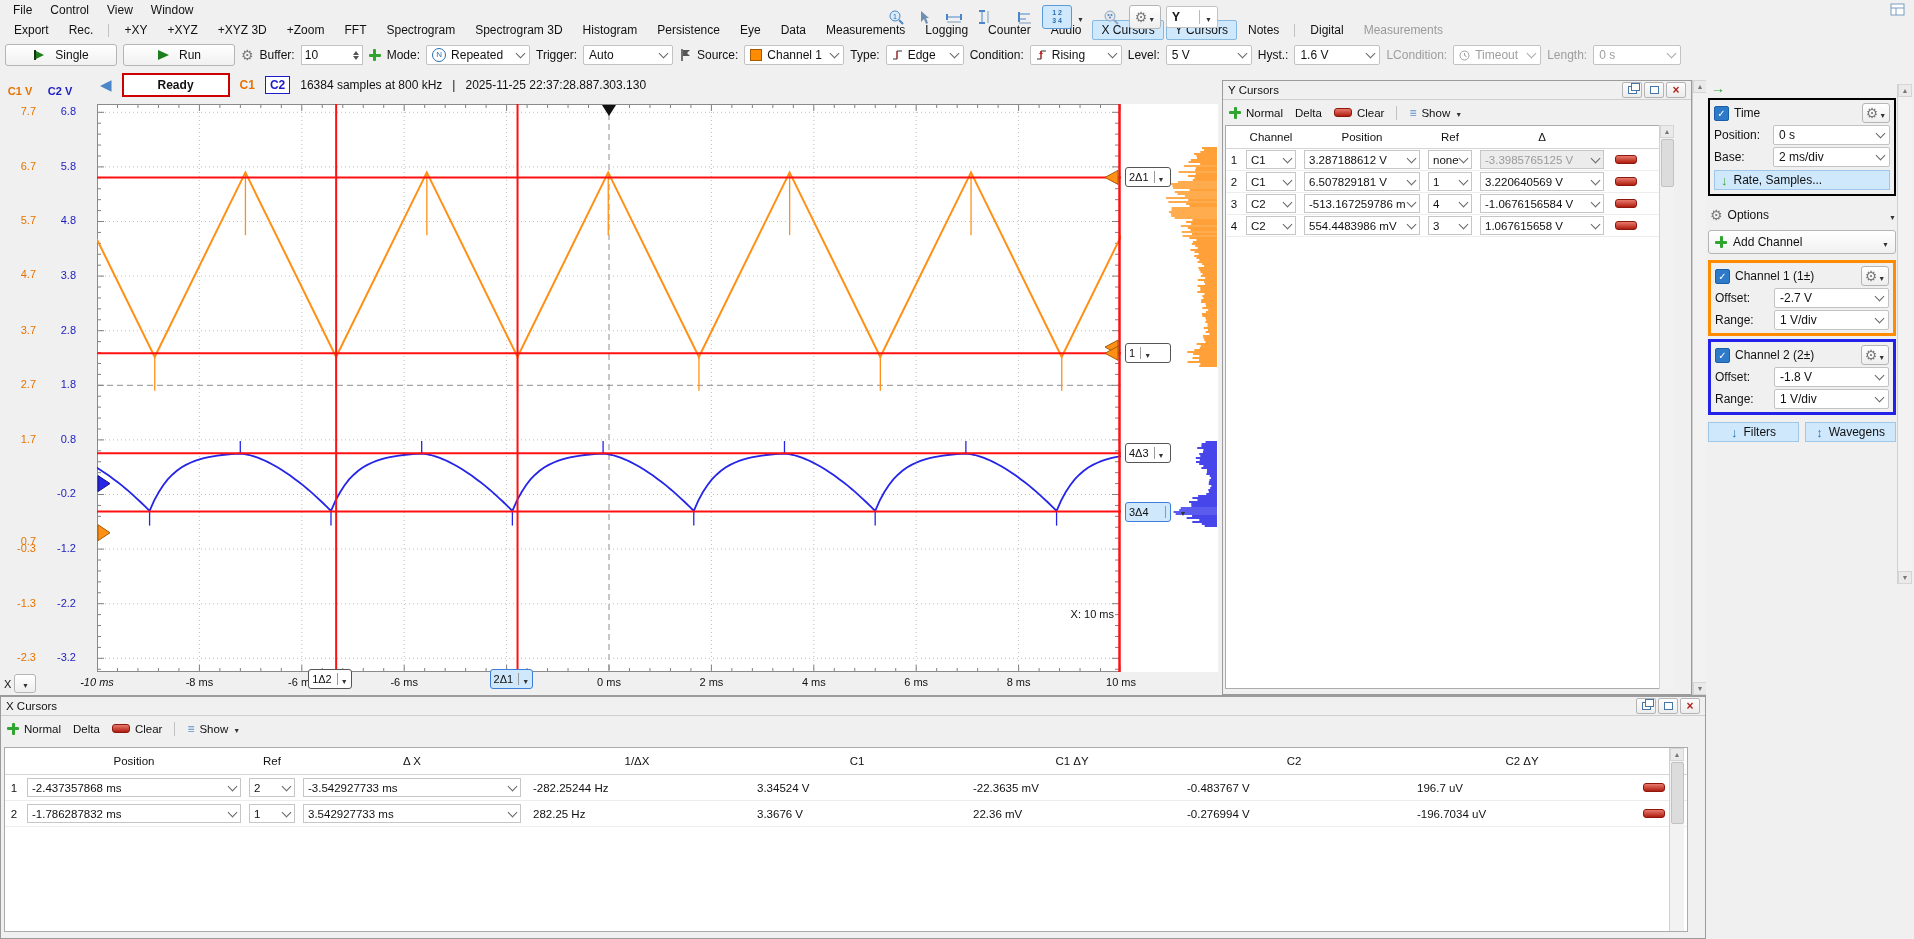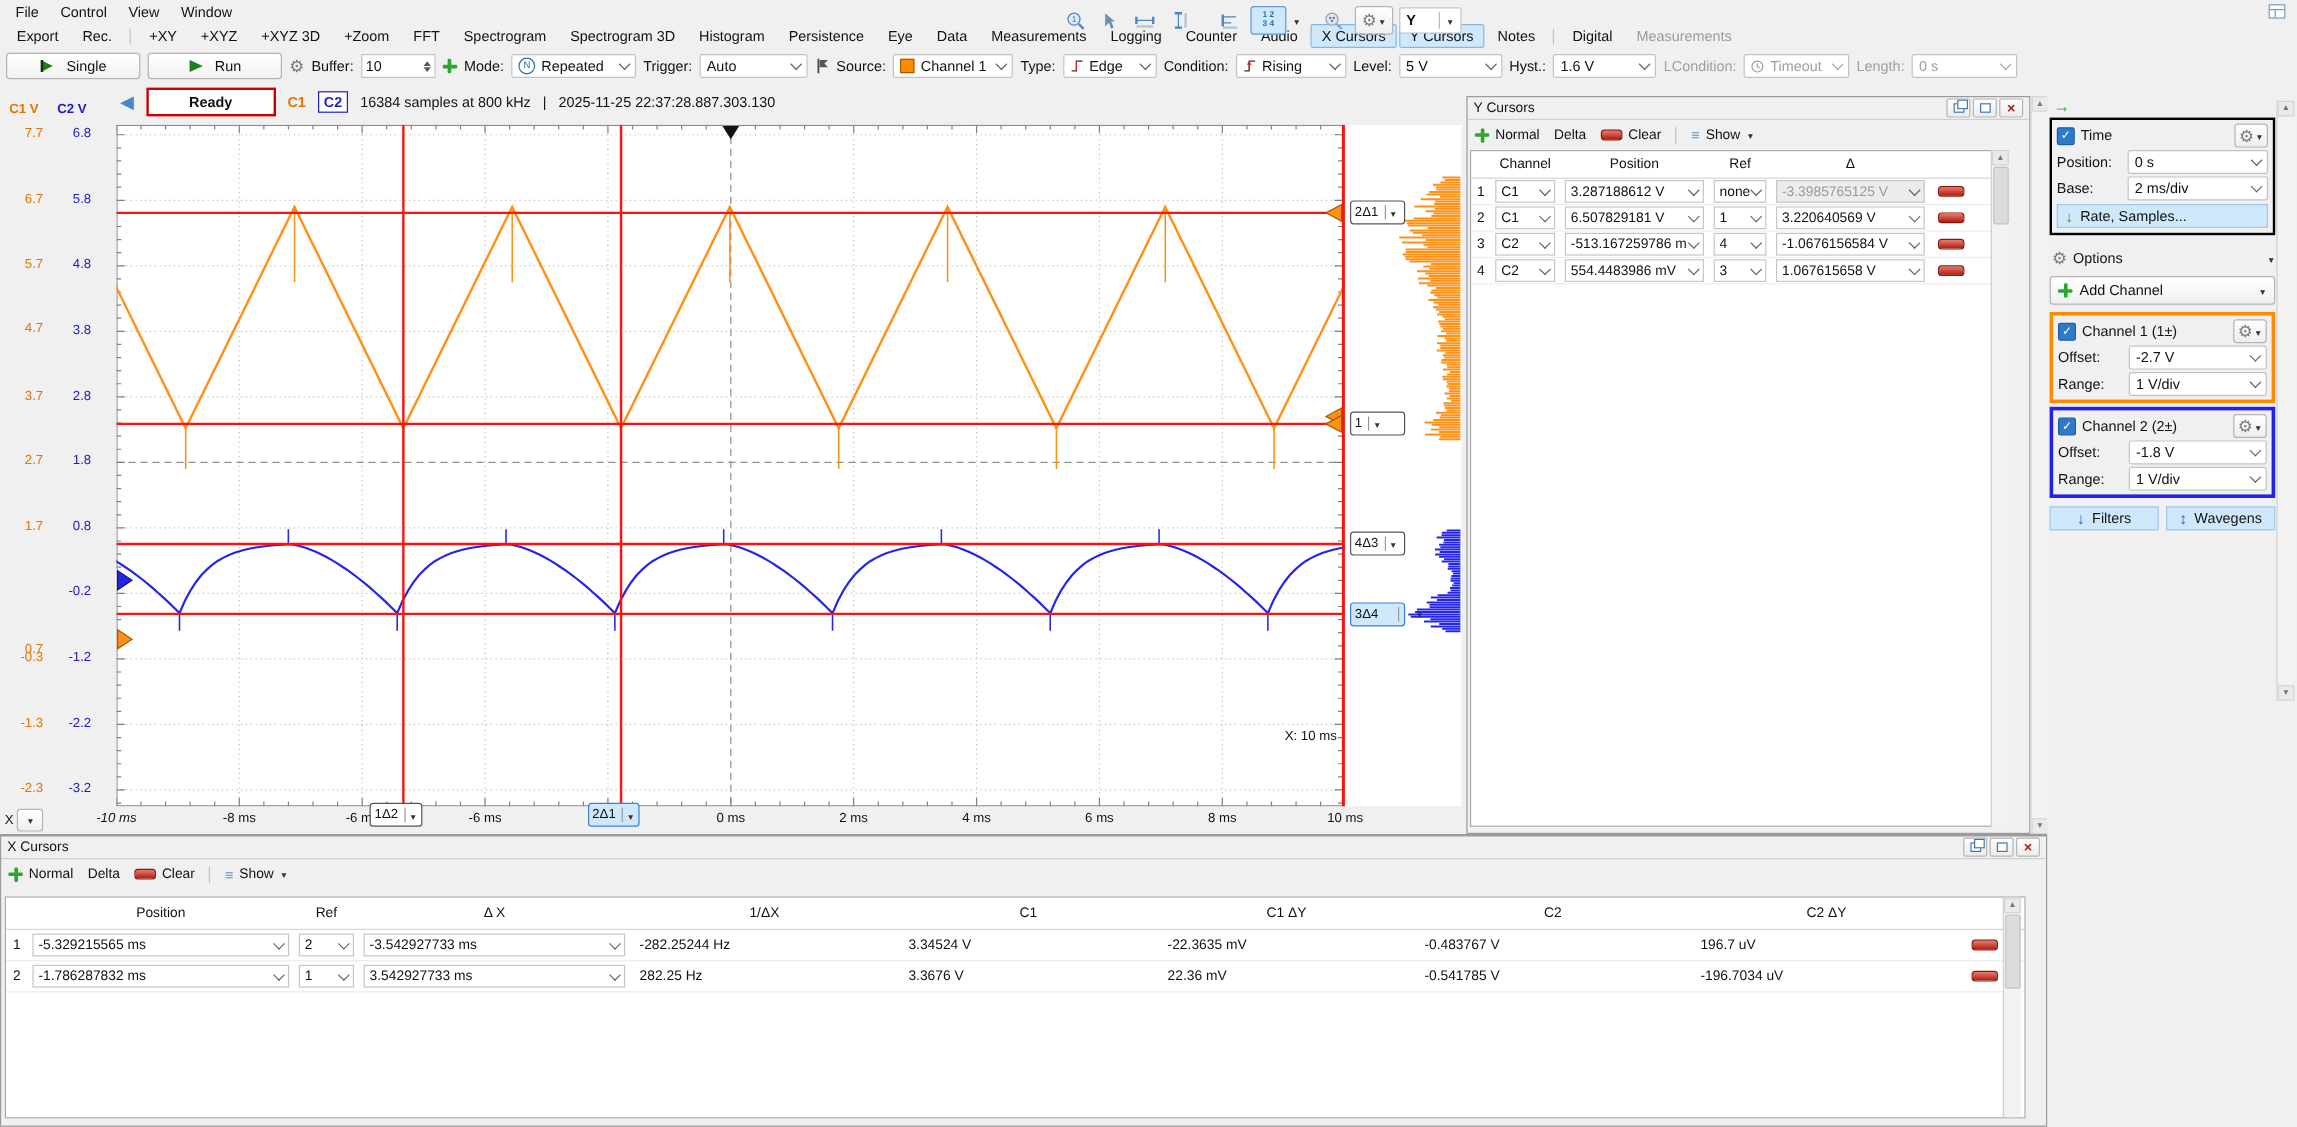--- a/index.html
+++ b/index.html
@@ -1002,21 +1002,21 @@
         <span>1/ΔX</span>
         <span>C1</span>
         <span>C1 ΔY</span>
         <span>C2</span>
         <span>C2 ΔY</span>
         <span></span>
       </div>
       <div class="trow" style="grid-template-columns: 18px 222px 54px 226px 224px 216px 214px 230px 226px 38px; height: 25px;">
         <span class="rown">1</span>
         <div class="fsel">
-          <span>-5.329215565 ms</span>
+          <span>-2.437357868 ms</span>
           <span class="chev"></span>
         </div>
         <div class="fsel">
           <span>2</span>
           <span class="chev"></span>
         </div>
         <div class="fsel">
           <span>-3.542927733 ms</span>
           <span class="chev"></span>
         </div>
@@ -1037,21 +1037,21 @@
           <span>1</span>
           <span class="chev"></span>
         </div>
         <div class="fsel">
           <span>3.542927733 ms</span>
           <span class="chev"></span>
         </div>
         <span class="vcell">282.25 Hz</span>
         <span class="vcell">3.3676 V</span>
         <span class="vcell">22.36 mV</span>
-        <span class="vcell">-0.541785 V</span>
+        <span class="vcell">-0.276994 V</span>
         <span class="vcell">-196.7034 uV</span>
         <span style="text-align: center;"><span class="pill" style="display: inline-block;"></span></span>
       </div>
     </div>
   <div class="scrollv" style="left:1668px;top:51px;bottom:7px">
     <span class="scrbtn">▲</span>
       <span class="thumb" style="top:14px;height:60px"></span>
   </div>
 </div>
 

